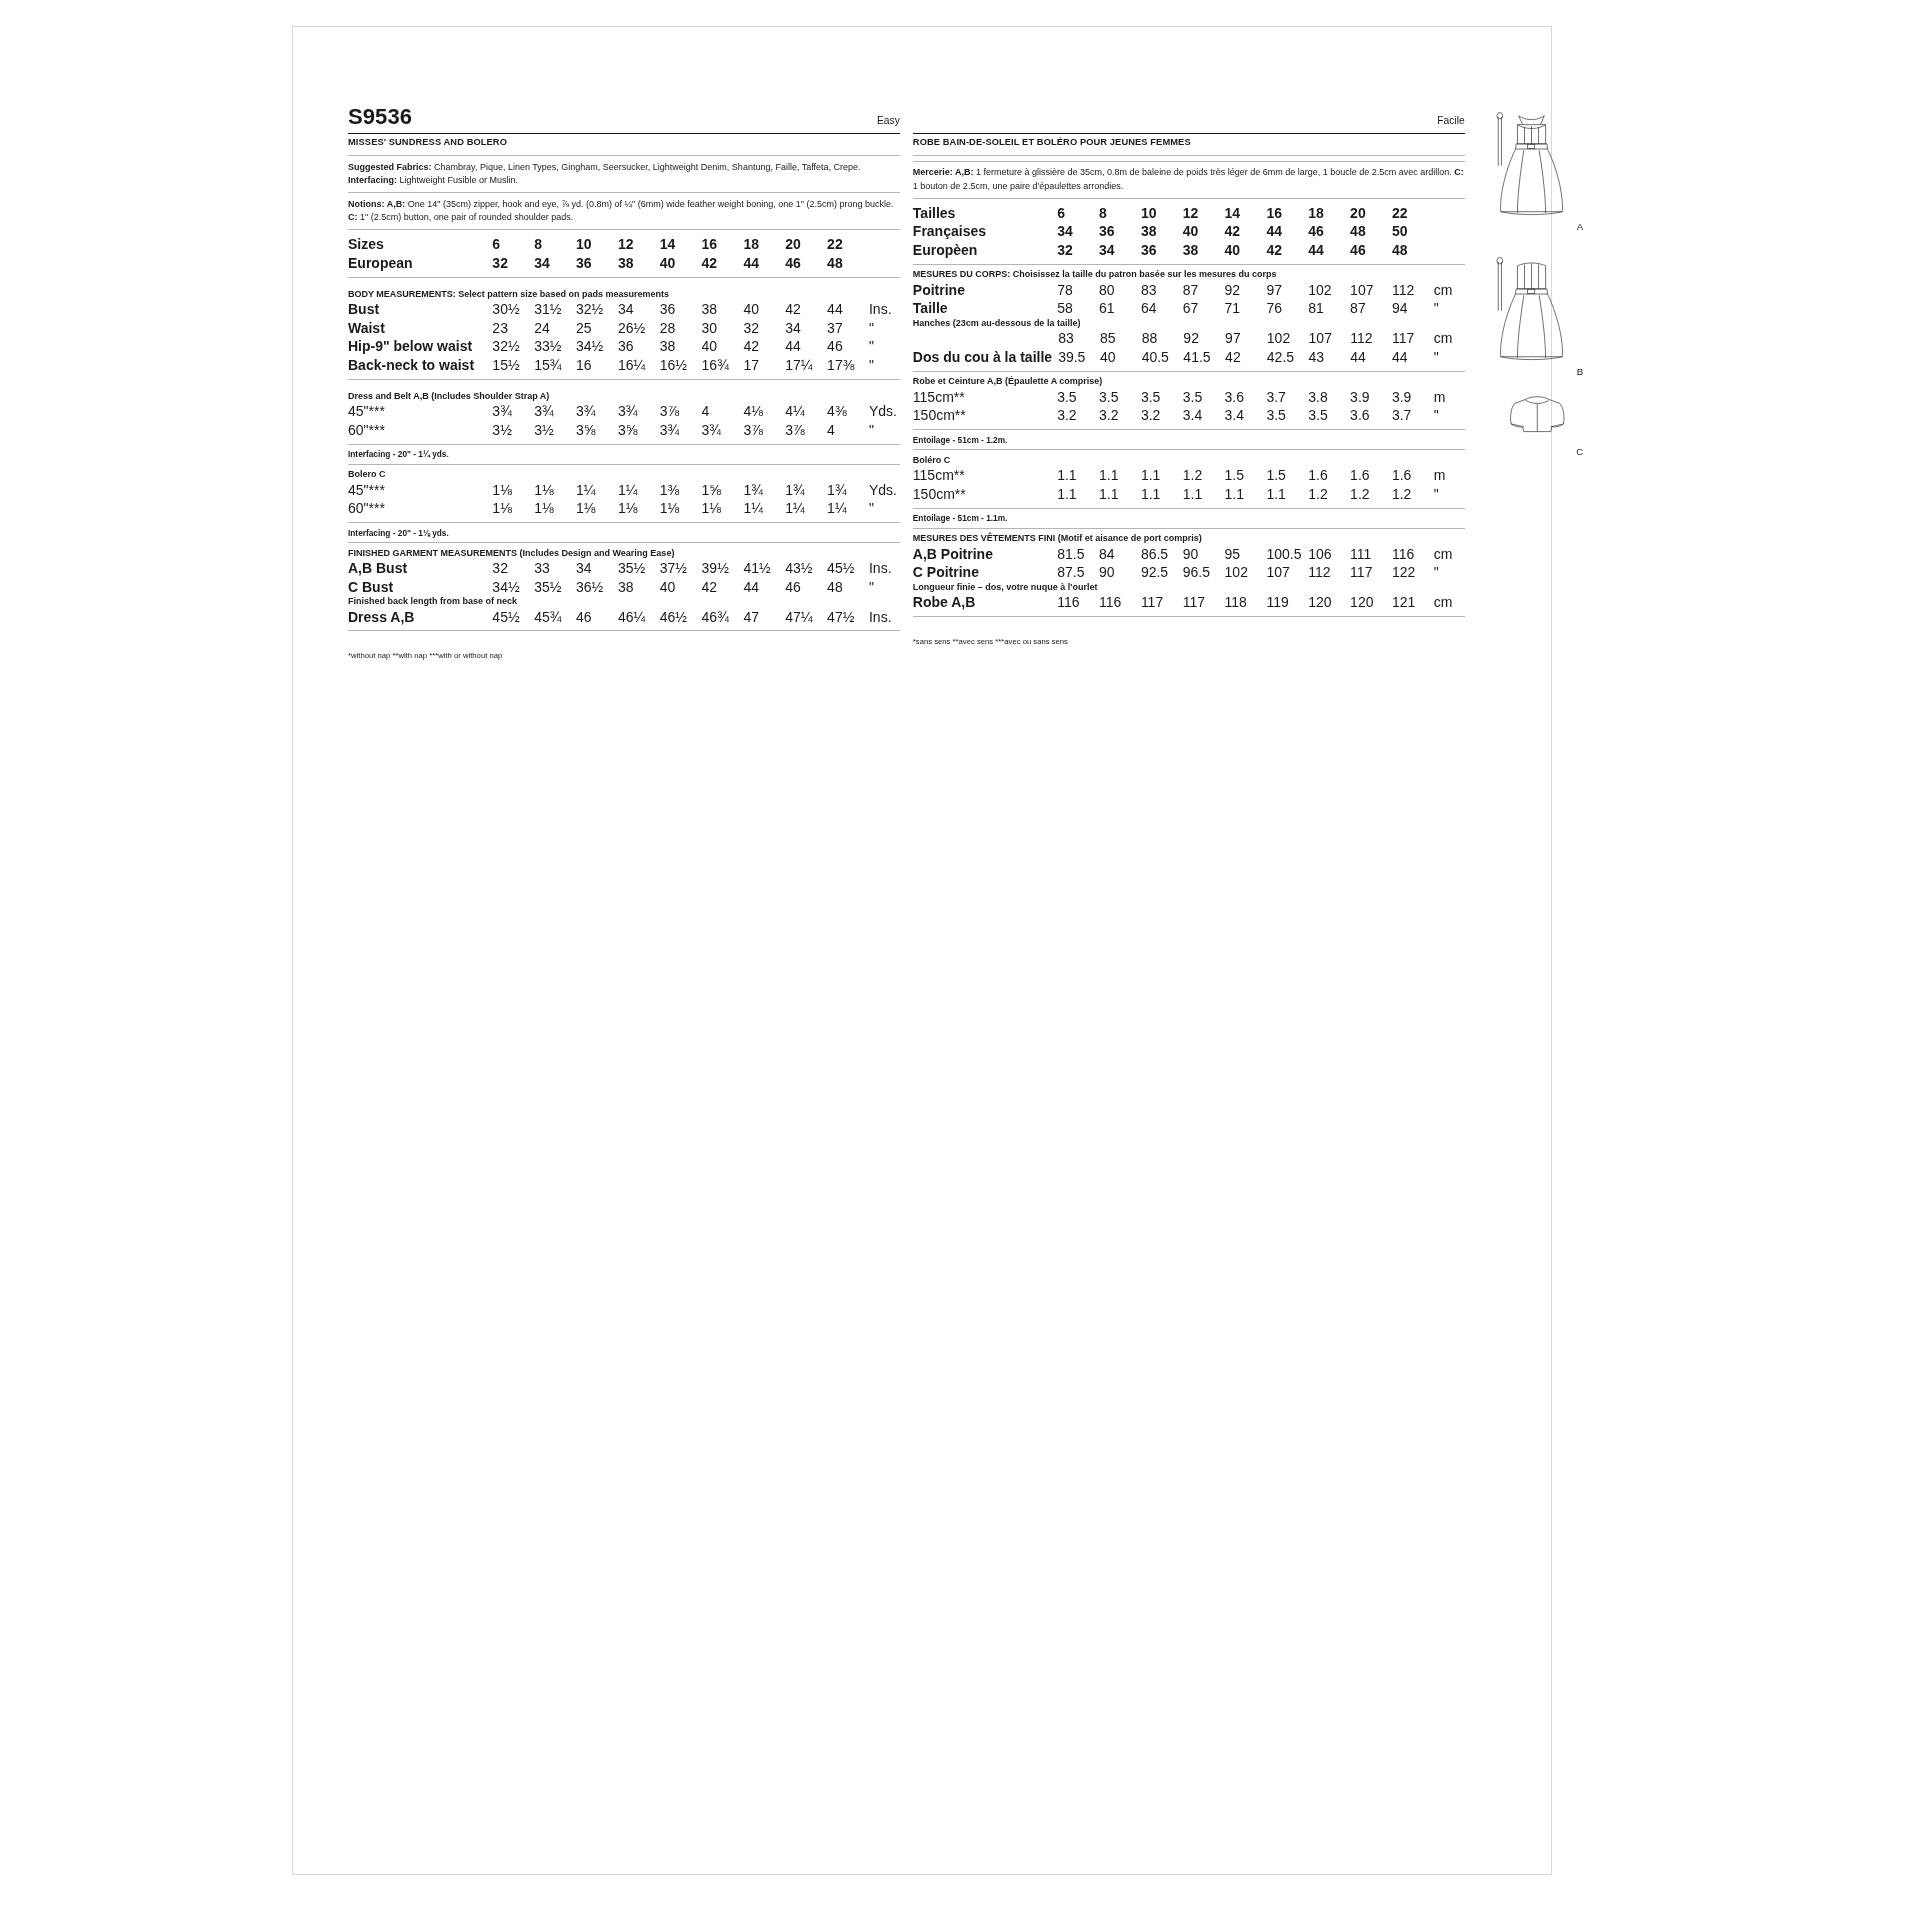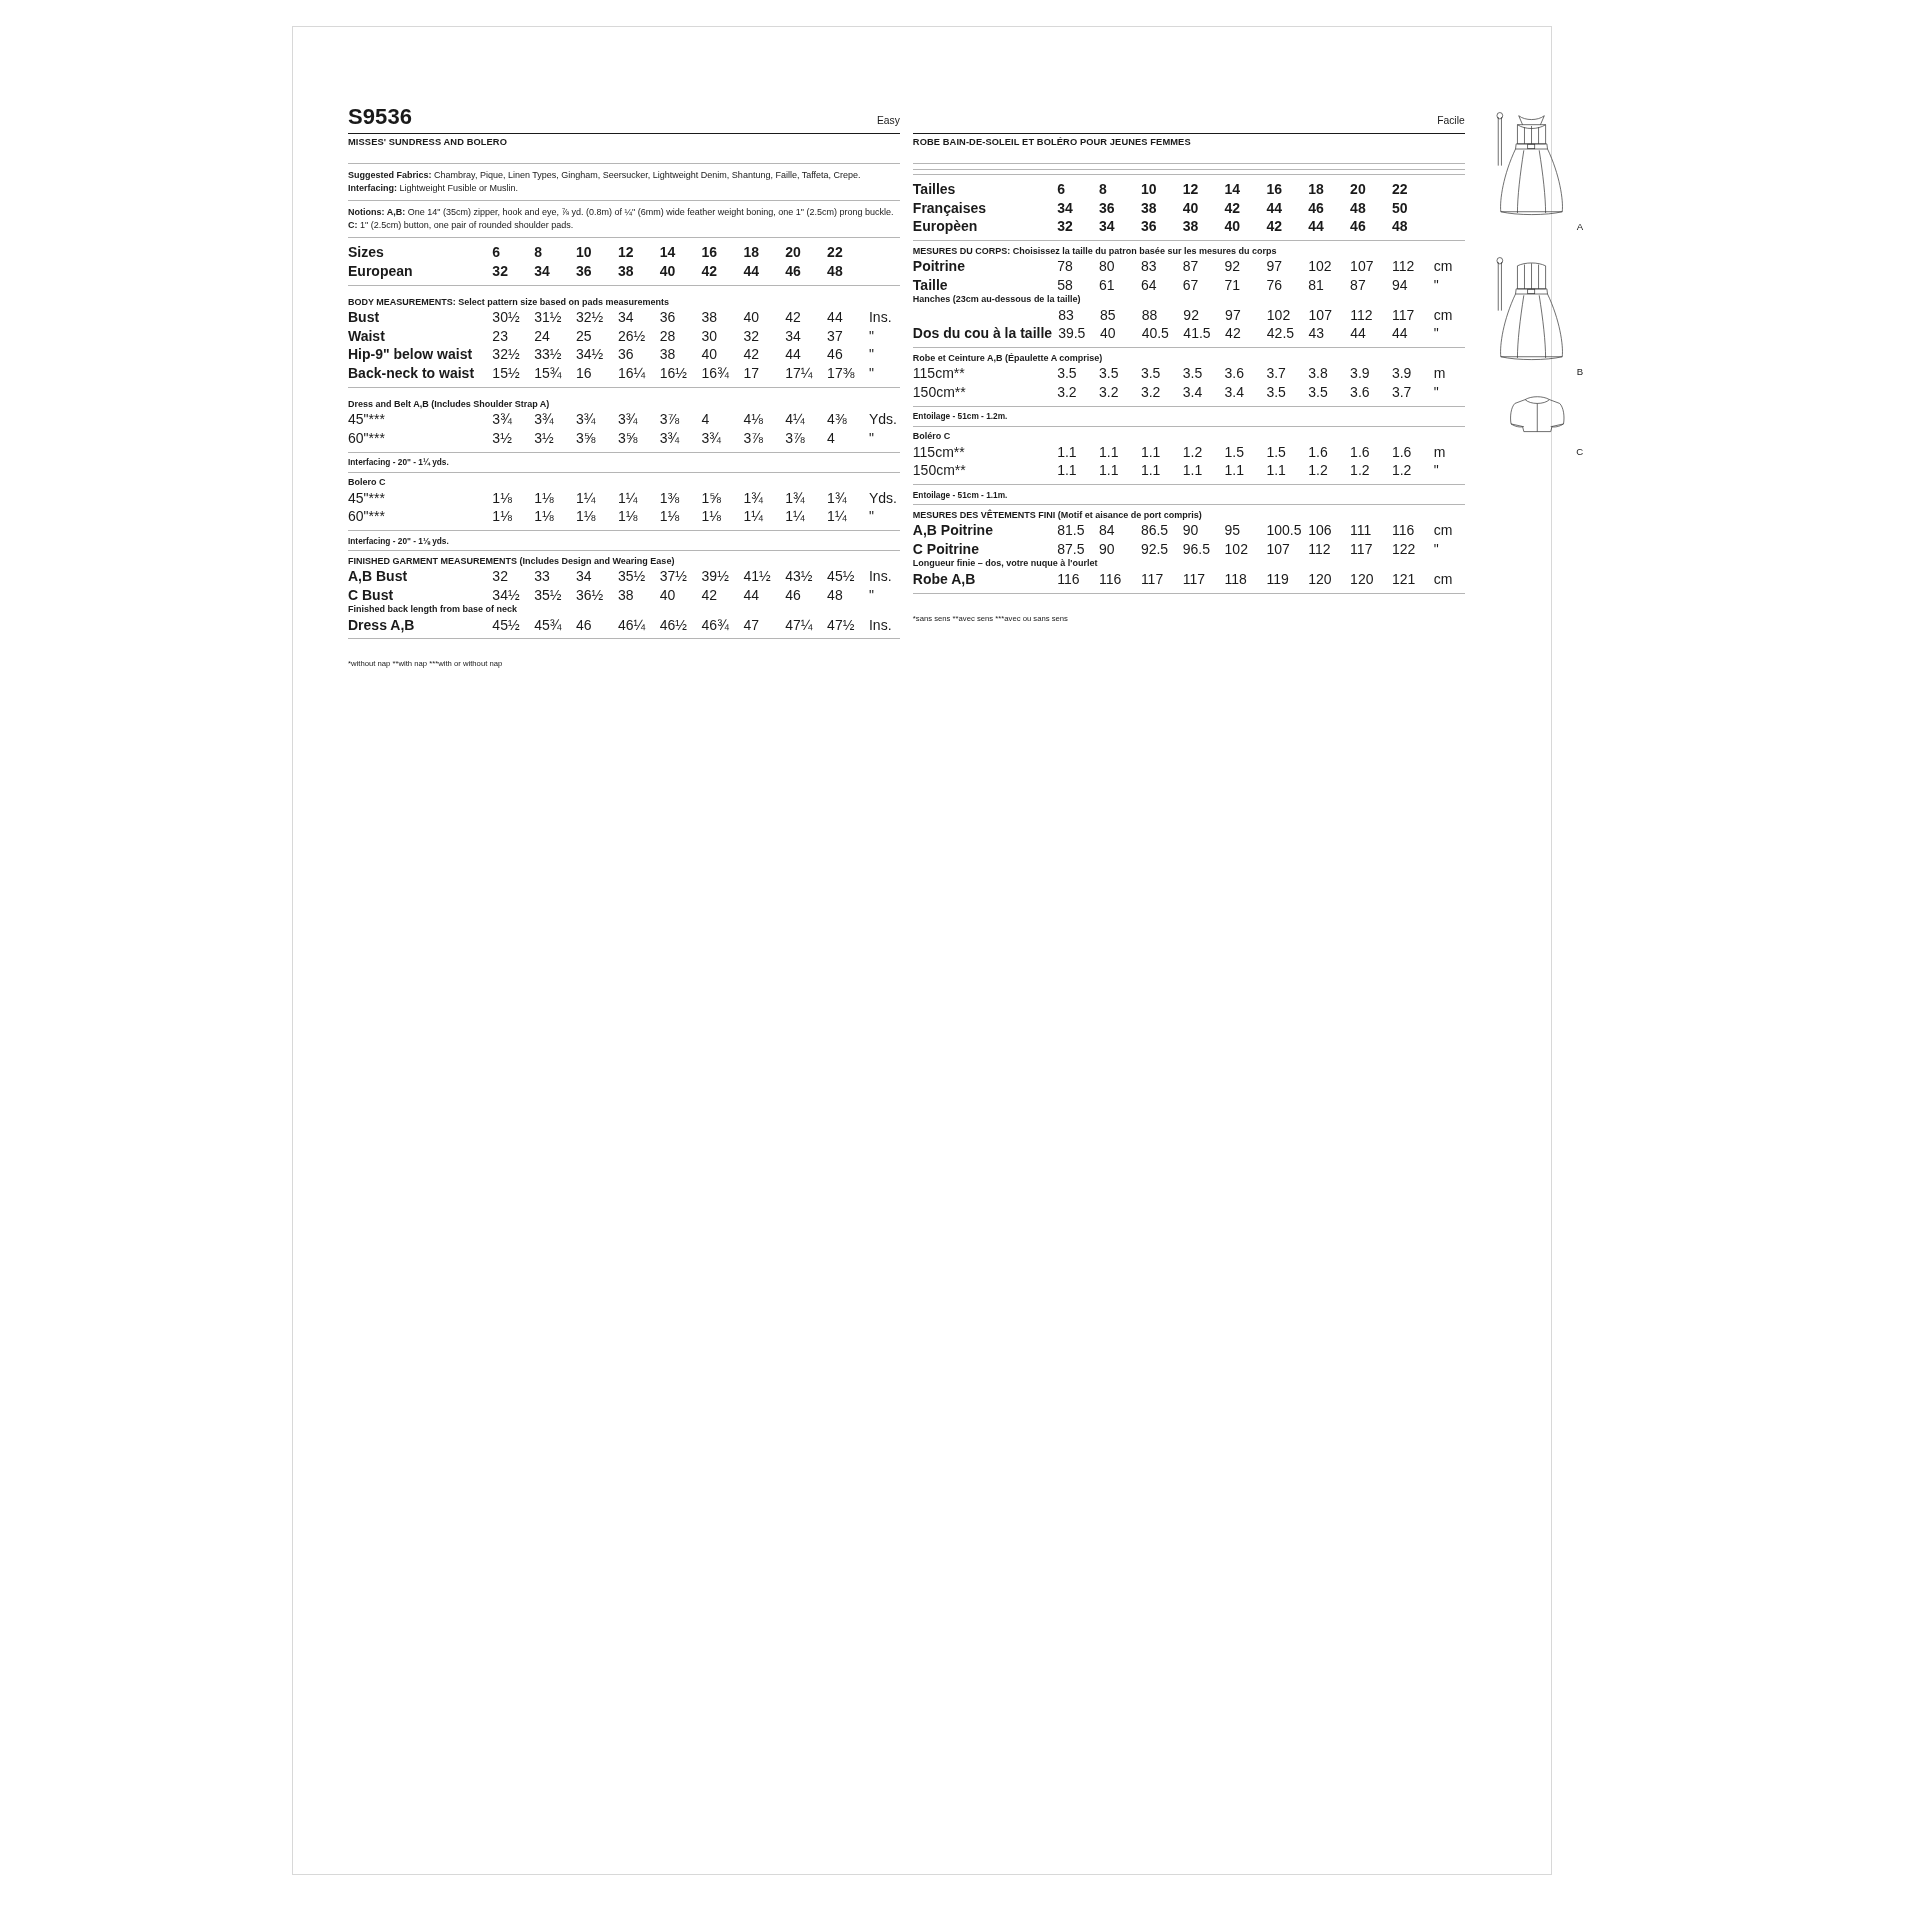--- a/index.html
+++ b/index.html
@@ -63,21 +63,21 @@
     margin-bottom: 3.9px;
   }
   .thinrule {
     border-bottom: 0.5px solid #b5b5b5;
     margin: 4.5px 0 4.5px 0;
   }
   .title {
     font-size: 9.3px;
     font-weight: bold;
     letter-spacing: 0.1px;
-    margin-bottom: 16px;
+    margin-bottom: 8px;
   }
   .para {
     font-size: 9px;
     line-height: 1.5;
     margin: 0 0 2.6px 0;
   }
   .para b { font-weight: bold; }
   .sec-head {
     font-size: 9px;
     font-weight: bold;
@@ -380,20 +380,26 @@
           <div class="patt-num" style="visibility:hidden">&nbsp;</div>
           <div class="difficulty">Facile</div>
         </div>
         <div class="rule"></div>
 
         <div class="title">ROBE BAIN-DE-SOLEIL ET BOLÉRO POUR JEUNES FEMMES</div>
         <div class="thinrule"></div>
 
         <div class="thinrule"></div>
 
+        <p class="para">
+          <b>Mercerie: A,B:</b>
+          <span>1 fermeture à glissière de 35cm, 0.8m de baleine de poids très léger de 6mm de large, 1 boucle de 2.5cm avec ardillon.</span>
+          <b>C:</b>
+          <span>1 bouton de 2.5cm, une paire d'épaulettes arrondies.</span>
+        </p>
         <div class="thinrule"></div>
 
         <table class="t">
           <tbody>
               <tr>
             <td class="lbl">Tailles</td>
             <td class="numb">6</td>
             <td class="numb">8</td>
             <td class="numb">10</td>
             <td class="numb">12</td>

